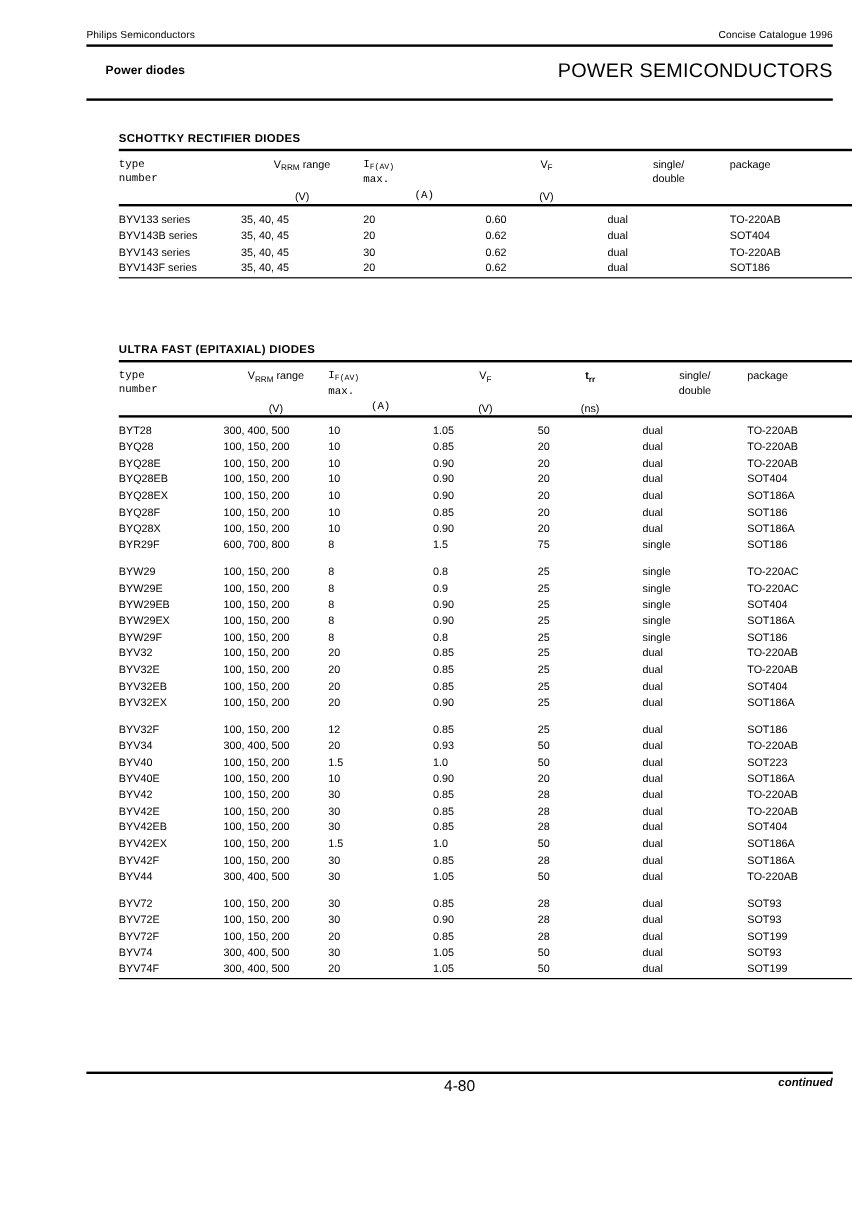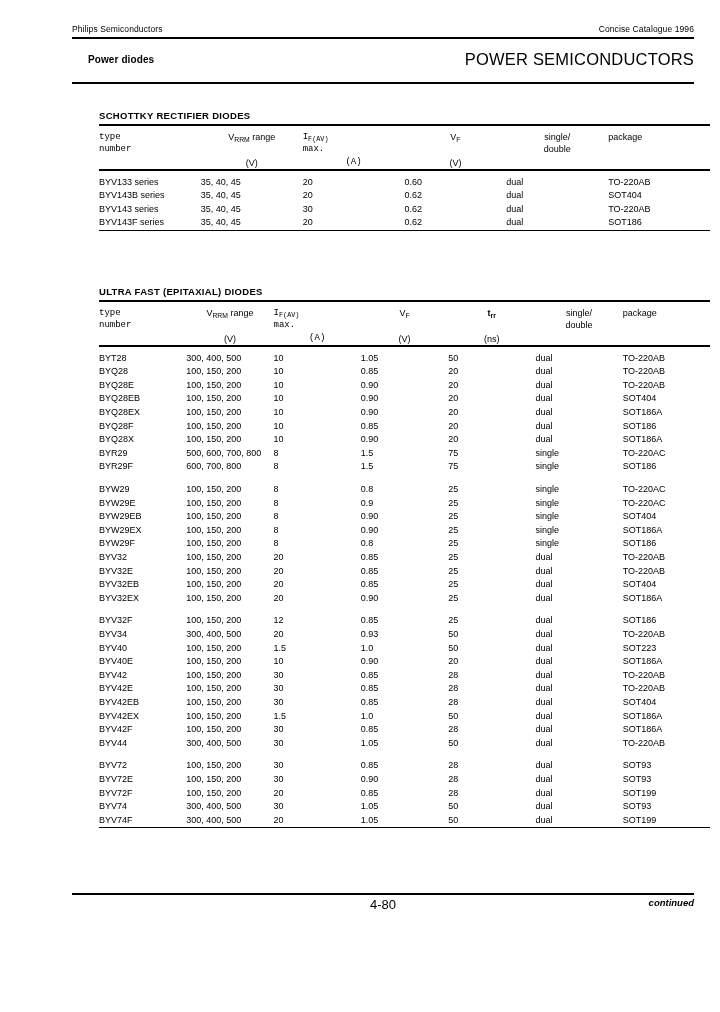--- a/index.html
+++ b/index.html
@@ -375,29 +375,20 @@
           <tr class="data-row">
             <td class="c-type">BYQ28X</td>
             <td class="c-vrrm">100, 150, 200</td>
             <td class="c-if">10</td>
             <td class="c-vf">0.90</td>
             <td class="c-trr">20</td>
             <td class="c-sd">dual</td>
             <td class="c-pkg">SOT186A</td>
           </tr>
           <tr class="data-row">
-            <td class="c-type">BYR29</td>
-            <td class="c-vrrm">500, 600, 700, 800</td>
-            <td class="c-if">8</td>
-            <td class="c-vf">1.5</td>
-            <td class="c-trr">75</td>
-            <td class="c-sd">single</td>
-            <td class="c-pkg">TO-220AC</td>
-          </tr>
-          <tr class="data-row">
             <td class="c-type">BYR29F</td>
             <td class="c-vrrm">600, 700, 800</td>
             <td class="c-if">8</td>
             <td class="c-vf">1.5</td>
             <td class="c-trr">75</td>
             <td class="c-sd">single</td>
             <td class="c-pkg">SOT186</td>
           </tr>
           <tr class="grp-gap">
             <td colspan="7"></td>

